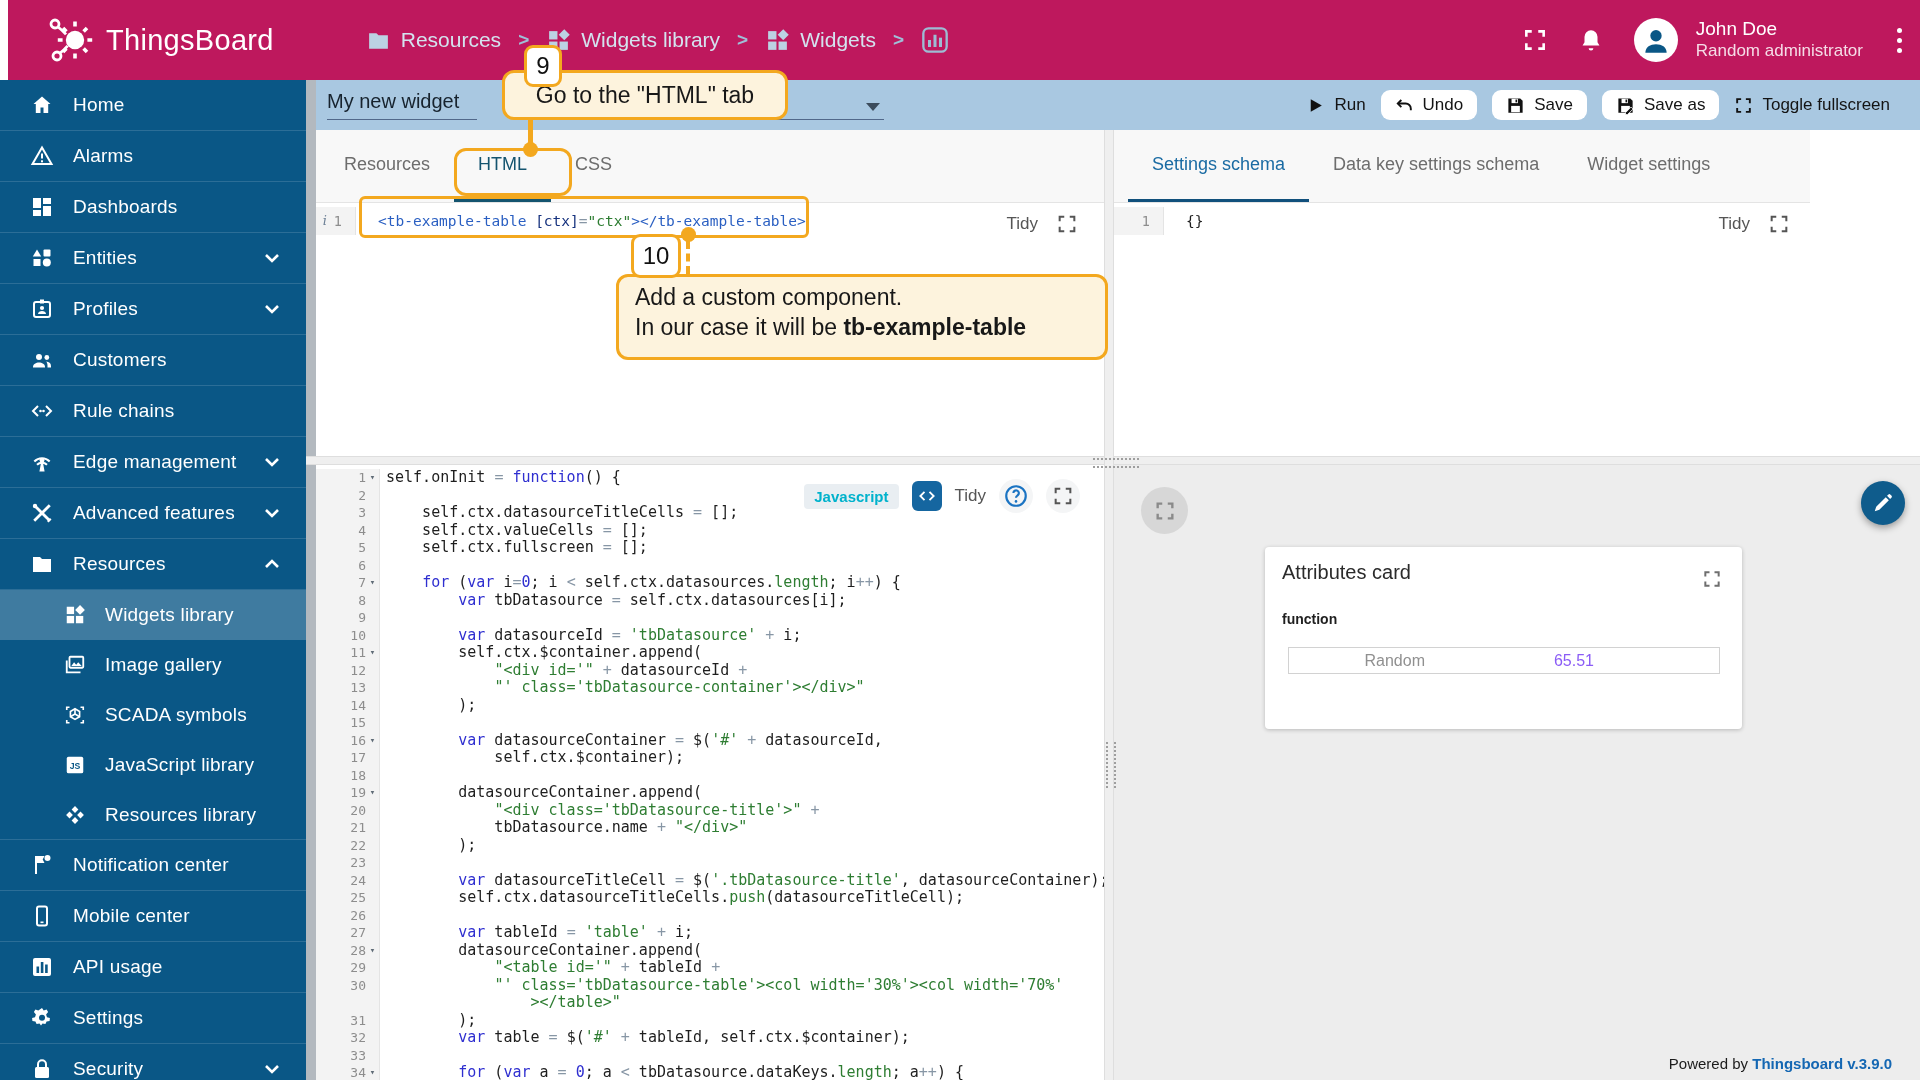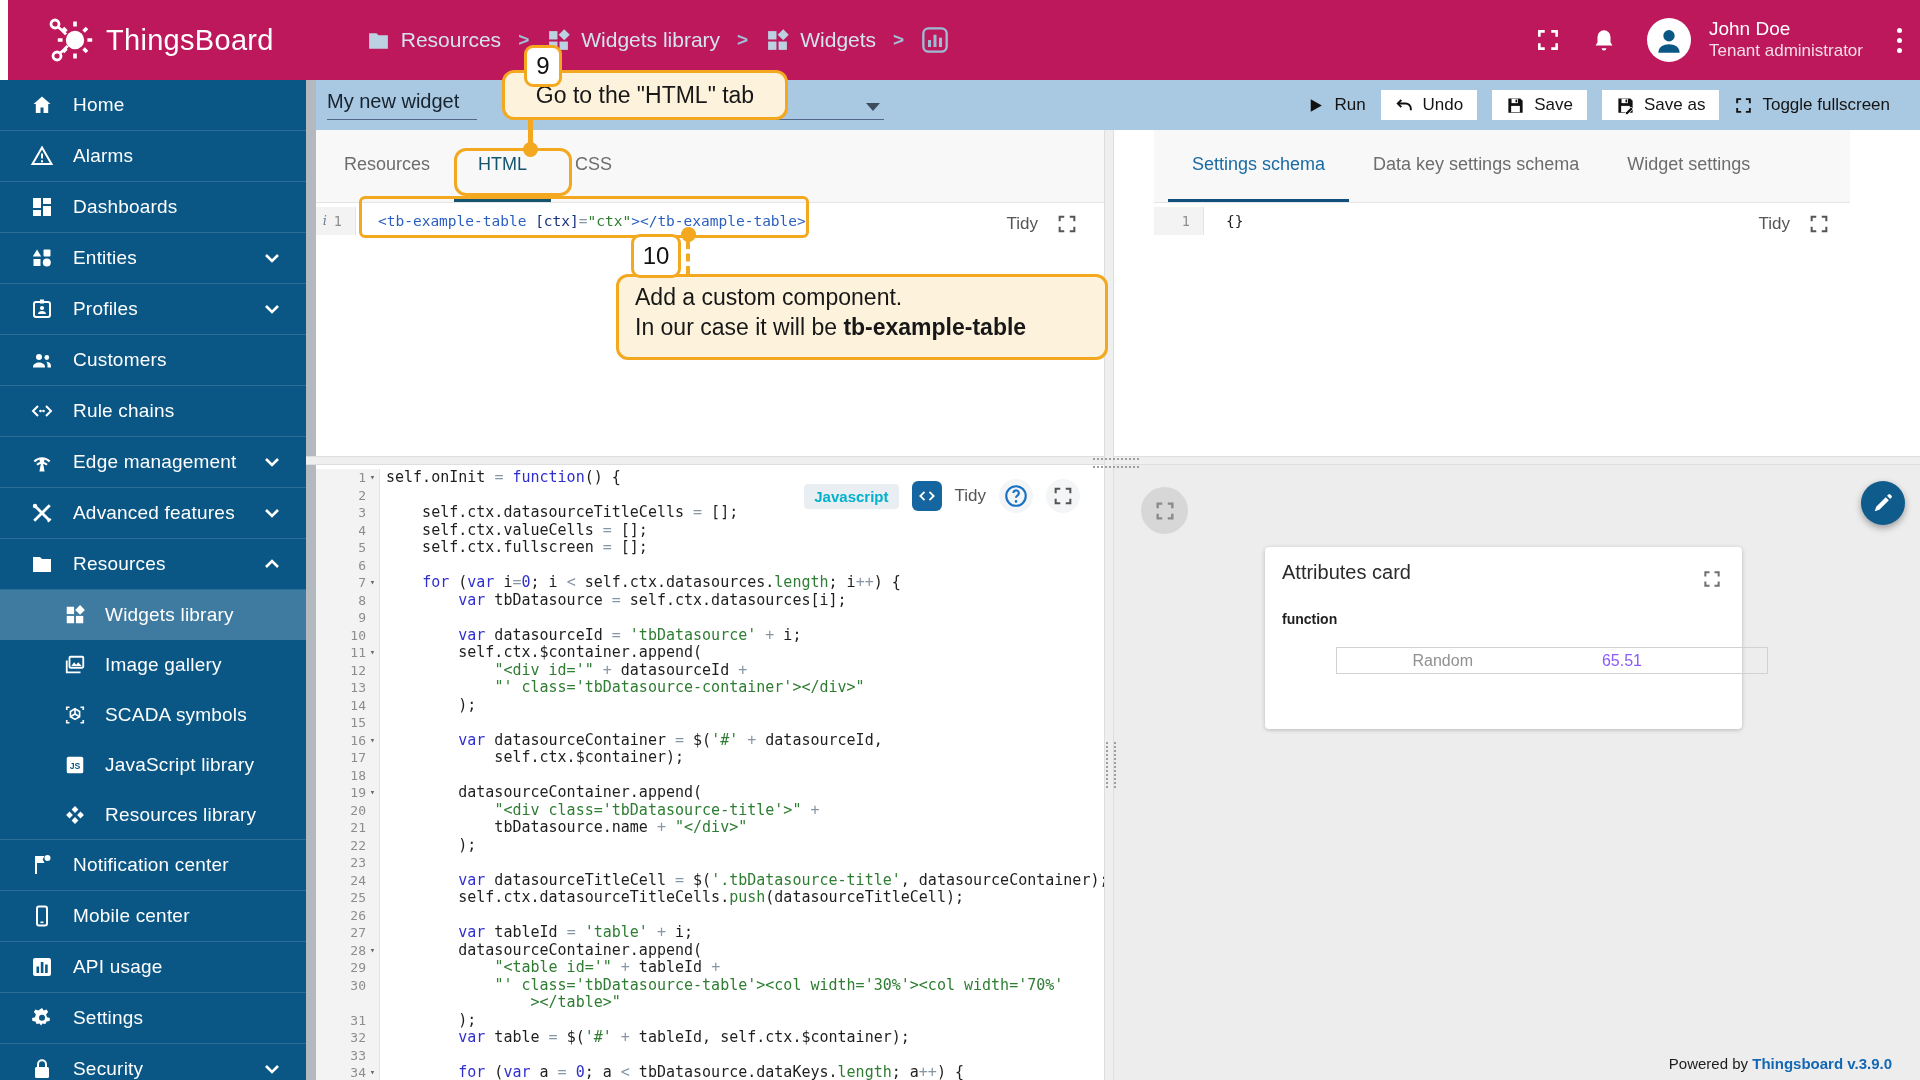--- a/index.html
+++ b/index.html
@@ -47,26 +47,26 @@
   .widget-title{position:absolute;left:21px;top:10px;width:150px;border-bottom:1.5px solid #51688a;
                 font-size:20px;color:#17232e;padding-bottom:6px;cursor:text;}
   .widget-type{position:absolute;left:348px;top:10px;width:230px;border-bottom:1.5px solid #51688a;
                font-size:20px;color:#17232e;padding-bottom:6px;cursor:pointer;}
   .widget-type .arrow{position:absolute;right:4px;bottom:8px;width:0;height:0;
                       border-left:7px solid transparent;border-right:7px solid transparent;border-top:8px solid #3c4c5c;}
   .tb-actions{position:absolute;right:30px;top:10px;height:30px;display:flex;align-items:center;gap:15px;
               font-size:17px;font-weight:500;color:#141414;}
   .tb-btn{display:flex;align-items:center;gap:9px;cursor:pointer;white-space:nowrap;}
   .tb-btn .icon{width:19px;height:19px;color:#111;}
-  .tb-pill{background:#fff;border-radius:0;height:30px;padding:0 14px;display:flex;align-items:center;gap:9px;cursor:pointer;}
+  .tb-pill{background:#fff;border-radius:9px;height:30px;padding:0 14px;display:flex;align-items:center;gap:9px;cursor:pointer;}
   .tb-pill .icon{width:19px;height:19px;color:#111;}
 
   
   .panel-lt{position:absolute;left:306px;top:130px;width:798px;height:326px;background:#fff;}
-  .panel-rt{position:absolute;left:1114px;top:130px;width:696px;height:326px;background:#fff;margin-left:40px;}
+  .panel-rt{position:absolute;left:1114px;top:130px;width:696px;height:326px;background:#fff;}
   .panel-js{position:absolute;left:306px;top:465px;width:798px;height:615px;background:#fff;overflow:hidden;}
   .preview{position:absolute;left:1114px;top:465px;width:806px;height:615px;background:#ededed;overflow:hidden;}
   .vsplit{position:absolute;left:1104px;top:130px;width:10px;height:950px;background:#efefef;
           border-left:1px solid #dedede;border-right:1px solid #dedede;box-sizing:border-box;z-index:12;cursor:col-resize;}
   .hsplit{position:absolute;left:306px;top:456px;width:1614px;height:9px;background:#efefef;
           border-top:1px solid #dedede;border-bottom:1px solid #dedede;box-sizing:border-box;z-index:12;cursor:row-resize;}
   .hdots{position:absolute;left:1093px;top:458px;width:46px;height:6px;z-index:13;
          border-top:2px dotted #9e9e9e;border-bottom:2px dotted #9e9e9e;}
   .vdots{position:absolute;left:1106px;top:742px;width:6px;height:46px;z-index:13;
          border-left:2px dotted #9e9e9e;border-right:2px dotted #9e9e9e;}
@@ -117,21 +117,21 @@
   .circle-fs .icon{width:22px;height:22px;color:#8a8a8a;}
   .fab-edit{position:absolute;left:747px;top:16px;width:44px;height:44px;border-radius:50%;background:#0f5c8c;
             display:flex;align-items:center;justify-content:center;cursor:pointer;box-shadow:0 3px 7px rgba(0,0,0,.35);}
   .fab-edit .icon{width:22px;height:22px;color:#fff;}
   .widget-card{position:absolute;left:151px;top:82px;width:477px;height:182px;background:#fff;border-radius:4px;
                box-shadow:0 1px 4px rgba(0,0,0,.22);}
   .card-title{position:absolute;left:17px;top:14px;font-size:20px;color:#2b2b2b;}
   .card-fs{position:absolute;right:20px;top:22px;width:20px;height:20px;color:#6f6f6f;cursor:pointer;}
   .card-key{position:absolute;left:17px;top:64px;font-size:14px;font-weight:700;color:#1f1f1f;}
   .card-row{position:absolute;left:23px;top:100px;width:432px;height:27px;border:1px solid #d2d2d2;
-            display:flex;align-items:center;font-size:16px;box-sizing:border-box;margin-left:48px;}
+            display:flex;align-items:center;font-size:16px;box-sizing:border-box;}
   .card-row .lbl{width:140px;text-align:right;color:#909090;padding-right:4px;box-sizing:border-box;}
   .card-row .val{flex:1;text-align:center;color:#8b5cf6;}
   .powered{position:absolute;right:28px;bottom:8px;font-size:15px;color:#1c1c1c;}
   .powered b{color:#1467b3;font-weight:700;cursor:pointer;}
 
   
   .ann{position:absolute;pointer-events:none;}
   .ann-outline{border:3px solid #f3a81f;background:transparent;z-index:40;}
   .ann-badge{background:#fff;border:3px solid #f3a81f;border-radius:9px;color:#111;font-size:24px;
              display:flex;align-items:center;justify-content:center;z-index:55;}
@@ -218,21 +218,21 @@
       <div class="avatar">
         <span class="icon">
             <svg viewBox="0 0 24 24">
               <circle cx="12" cy="9" r="4" fill="currentColor"></circle>
               <path d="M4.5 21c0-4 3.5-6 7.5-6s7.5 2 7.5 6z" fill="currentColor"></path>
             </svg>
           </span>
       </div>
       <div class="user-info">
         <div class="user-name">John Doe</div>
-        <div class="user-role">Tenant administrator</div>
+        <div class="user-role">Random administrator</div>
       </div>
       <div class="kebab">
           <i></i>
           <i></i>
           <i></i>
         </div>
     </div>
   </header>
 
   <aside class="sidebar" id="sidebar">

